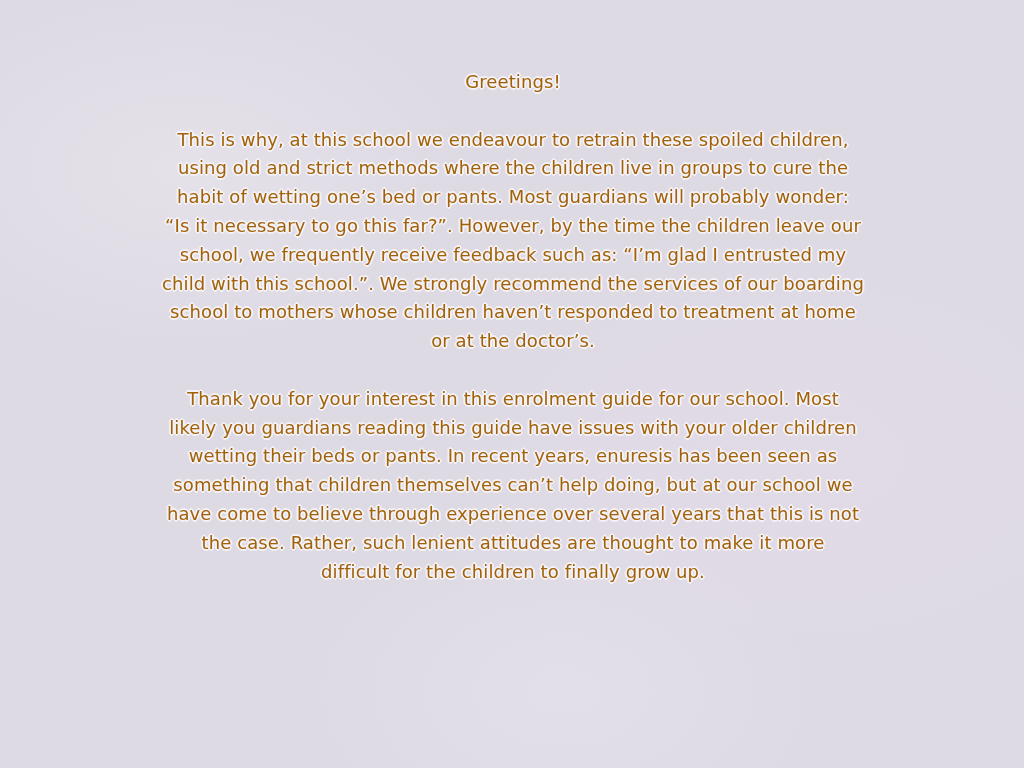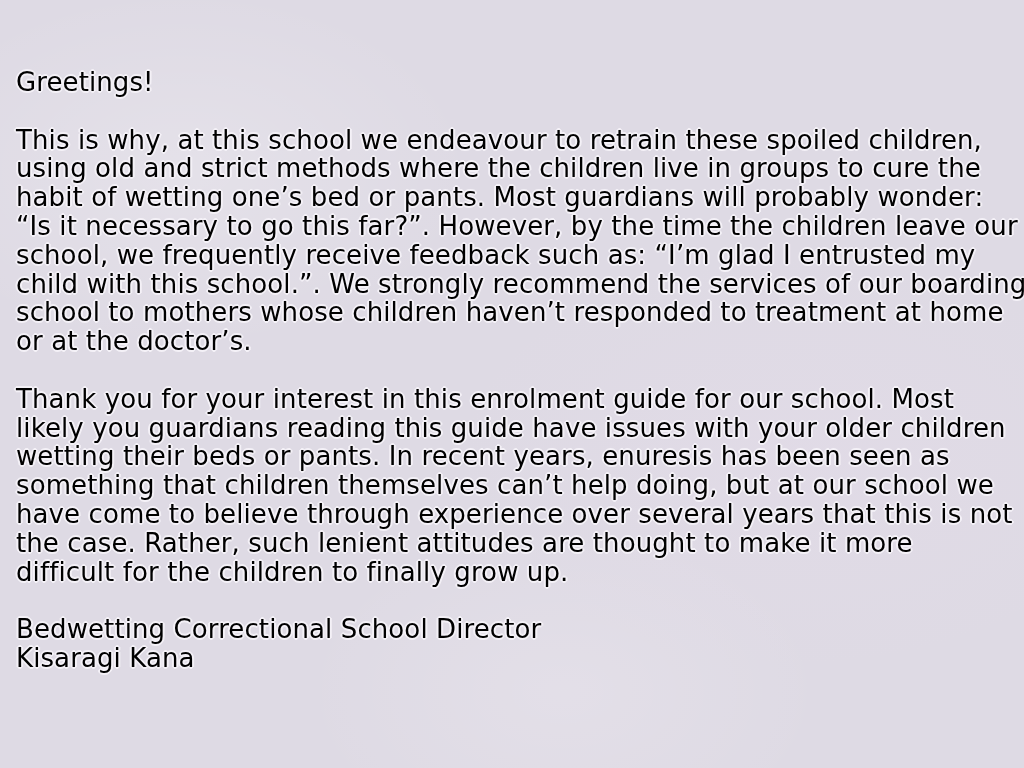--- a/index.html
+++ b/index.html
@@ -18,35 +18,36 @@
       radial-gradient(ellipse 380px 240px at 55% 90%, rgba(255,250,255,0.16), rgba(255,250,255,0) 70%);
     font-family: "DejaVu Sans", "Liberation Sans", sans-serif;
   }
   .page {
     box-sizing: border-box;
     width: 1024px;
     height: 768px;
     padding: 68px 14px 0 16px;
   }
   .letter-text {
-    color: #000000;
-    font-size: 26px;
+    color: #a16207;
+    font-size: 18px;
     line-height: 28.8px;
     letter-spacing: 0.1px;
     white-space: pre;
     
     text-shadow:
       -2px  0   0 #f4f1f7,
        2px  0   0 #f4f1f7,
        0   -2px 0 #f4f1f7,
        0    2px 0 #f4f1f7,
       -1px -1px 0 #f4f1f7,
        1px -1px 0 #f4f1f7,
       -1px  1px 0 #f4f1f7,
        1px  1px 0 #f4f1f7;
+    text-align: center;
   }
   .block {
     margin: 0 0 28.8px 0;
   }
   .block:last-child {
     margin-bottom: 0;
   }
 </style>
 </head>
 <body>
@@ -64,15 +65,13 @@
 or at the doctor’s.</div>
 
   <div class="letter-text block">Thank you for your interest in this enrolment guide for our school. Most
 likely you guardians reading this guide have issues with your older children
 wetting their beds or pants. In recent years, enuresis has been seen as
 something that children themselves can’t help doing, but at our school we
 have come to believe through experience over several years that this is not
 the case. Rather, such lenient attitudes are thought to make it more
 difficult for the children to finally grow up.</div>
 
-  <div class="letter-text block">Bedwetting Correctional School Director
-Kisaragi Kana</div>
 </div>
 
 </body></html>

